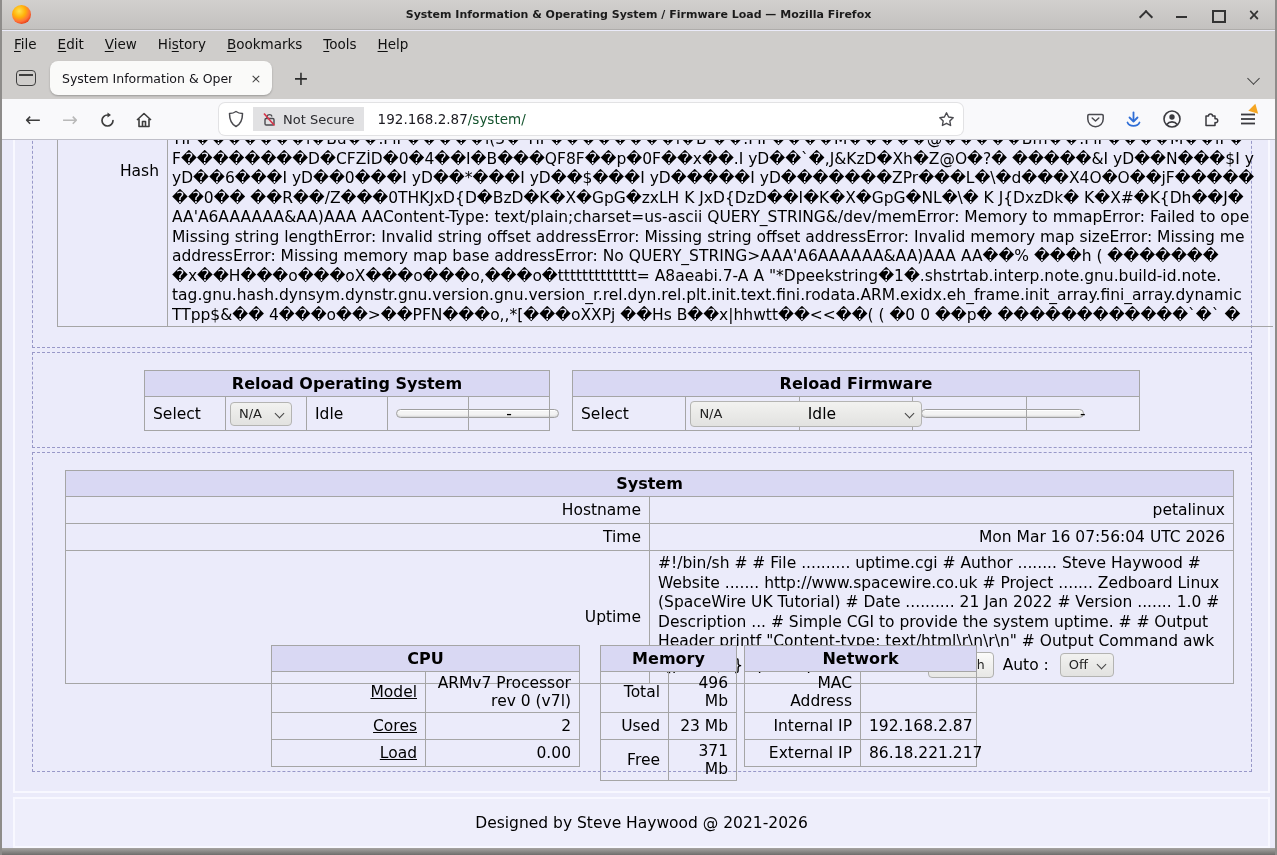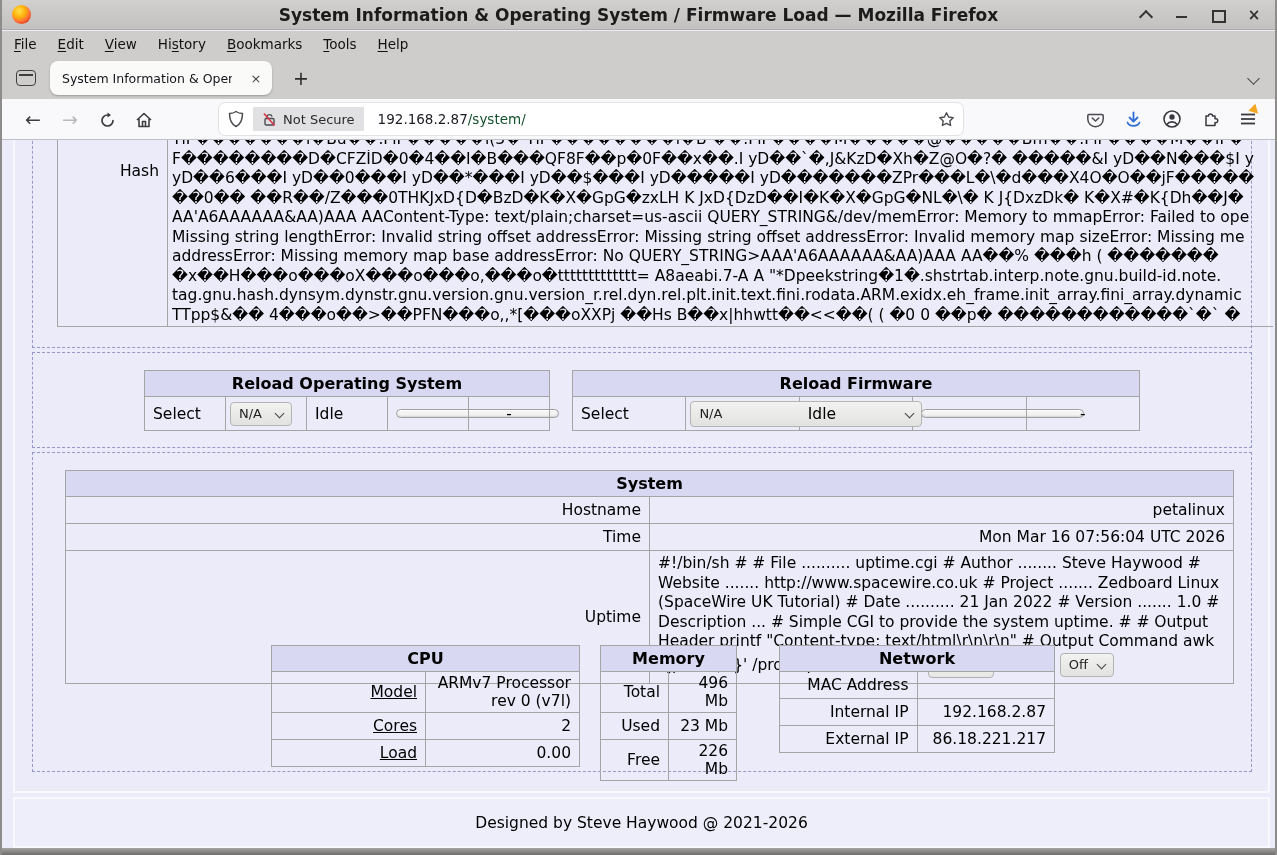--- a/index.html
+++ b/index.html
@@ -7,21 +7,21 @@
   .window{
     position:relative;width:1277px;height:855px;overflow:hidden;
     font-family:"DejaVu Sans",sans-serif;background:#ebebfa;
     border-left:2px solid #8e8c8a;border-right:2px solid #8e8c8a;
   }
   
   .titlebar{position:absolute;top:0;left:0;right:0;height:30px;background:linear-gradient(#d2d0ce,#c3c1bf);
     border-bottom:1px solid #aeacaa;display:flex;align-items:center;padding:0 10px;}
   .fx-logo{width:19px;height:19px;border-radius:50%;
     background:radial-gradient(circle at 38% 32%,#ffe24d 0%,#ffb20a 35%,#ff7139 60%,#e3350d 80%,#a80372 100%);}
-  .win-title{position:absolute;left:0;right:0;text-align:center;font-size:17px;font-weight:bold;color:#1b1b1b;}
+  .win-title{position:absolute;left:0;right:0;text-align:center;font-size:11px;font-weight:bold;color:#1b1b1b;}
   .win-controls{margin-left:auto;display:flex;align-items:center;gap:22px;z-index:2;padding-right:4px;}
   .wc{width:14px;height:14px;position:relative;display:inline-block;}
   .wc-shade::before{content:"";position:absolute;left:2px;top:4px;width:8px;height:8px;
     border-left:2px solid #333;border-top:2px solid #333;transform:rotate(45deg);}
   .wc-min::before{content:"";position:absolute;left:1px;top:8px;width:11px;height:2.5px;background:#333;}
   .wc-max::before{content:"";position:absolute;left:1px;top:2px;width:10px;height:9px;border:2px solid #333;}
   .wc-close{font-size:15px;line-height:14px;color:#333;font-weight:bold;text-align:center;}
   
   .menubar{position:absolute;top:31px;left:0;right:0;height:26px;background:#cfcdcb;
     display:flex;align-items:center;gap:21px;padding:0 16px 0 12px;font-size:13.5px;color:#111;}
@@ -93,21 +93,21 @@
   .uptime-cell{line-height:19.5px;padding:3px 8px 5px 8px;}
   .mini-btn{display:inline-block;background:linear-gradient(#fbfbfa,#e7e7e5);border:1px solid #b0b0ae;border-radius:4px;
     font-size:12.5px;padding:2px 8px 3px 8px;color:#222;vertical-align:middle;margin:0 4px;}
   .inline-sel{vertical-align:middle;margin-left:6px;}
   
   .cpu-table{position:absolute;left:267px;top:505px;width:309px;}
   .cpu-table .t-label{width:72px;text-decoration:underline;}
   .mem-table{position:absolute;left:596px;top:505px;width:137px;}
   .mem-table .t-label{width:62px;}
   .mem-table .t-value{text-align:right;}
-  .net-table{position:absolute;left:775px;top:505px;width:276px;}
+  .net-table{position:absolute;left:740px;top:505px;width:233px;}
   .net-table .t-label{width:123px;}
   .stat-row td{height:27px;}
   
   .footer-box{position:absolute;left:9px;top:657px;width:1257px;height:51px;border:2px solid #f8f8ff;
     background:#eeeefb;display:flex;align-items:center;justify-content:center;font-size:15.5px;}
   .window-bottom{position:absolute;left:0;right:0;bottom:0;height:7px;
     background:linear-gradient(#a6a4a2,#6f6d6b);}
   svg{display:block;}
 </style>
 </head>
@@ -355,21 +355,21 @@
           <tr class="stat-row">
             <td class="t-label">Total</td>
             <td class="t-value">496 Mb</td>
           </tr>
           <tr class="stat-row">
             <td class="t-label">Used</td>
             <td class="t-value">23 Mb</td>
           </tr>
           <tr class="stat-row">
             <td class="t-label">Free</td>
-            <td class="t-value">226 Mb</td>
+            <td class="t-value">371 Mb</td>
           </tr>
         </tbody>
     </table>
 
     <table class="net-table">
       <tbody>
           <tr>
             <th class="hdr" colspan="2">Network</th>
           </tr>
         </tbody>

